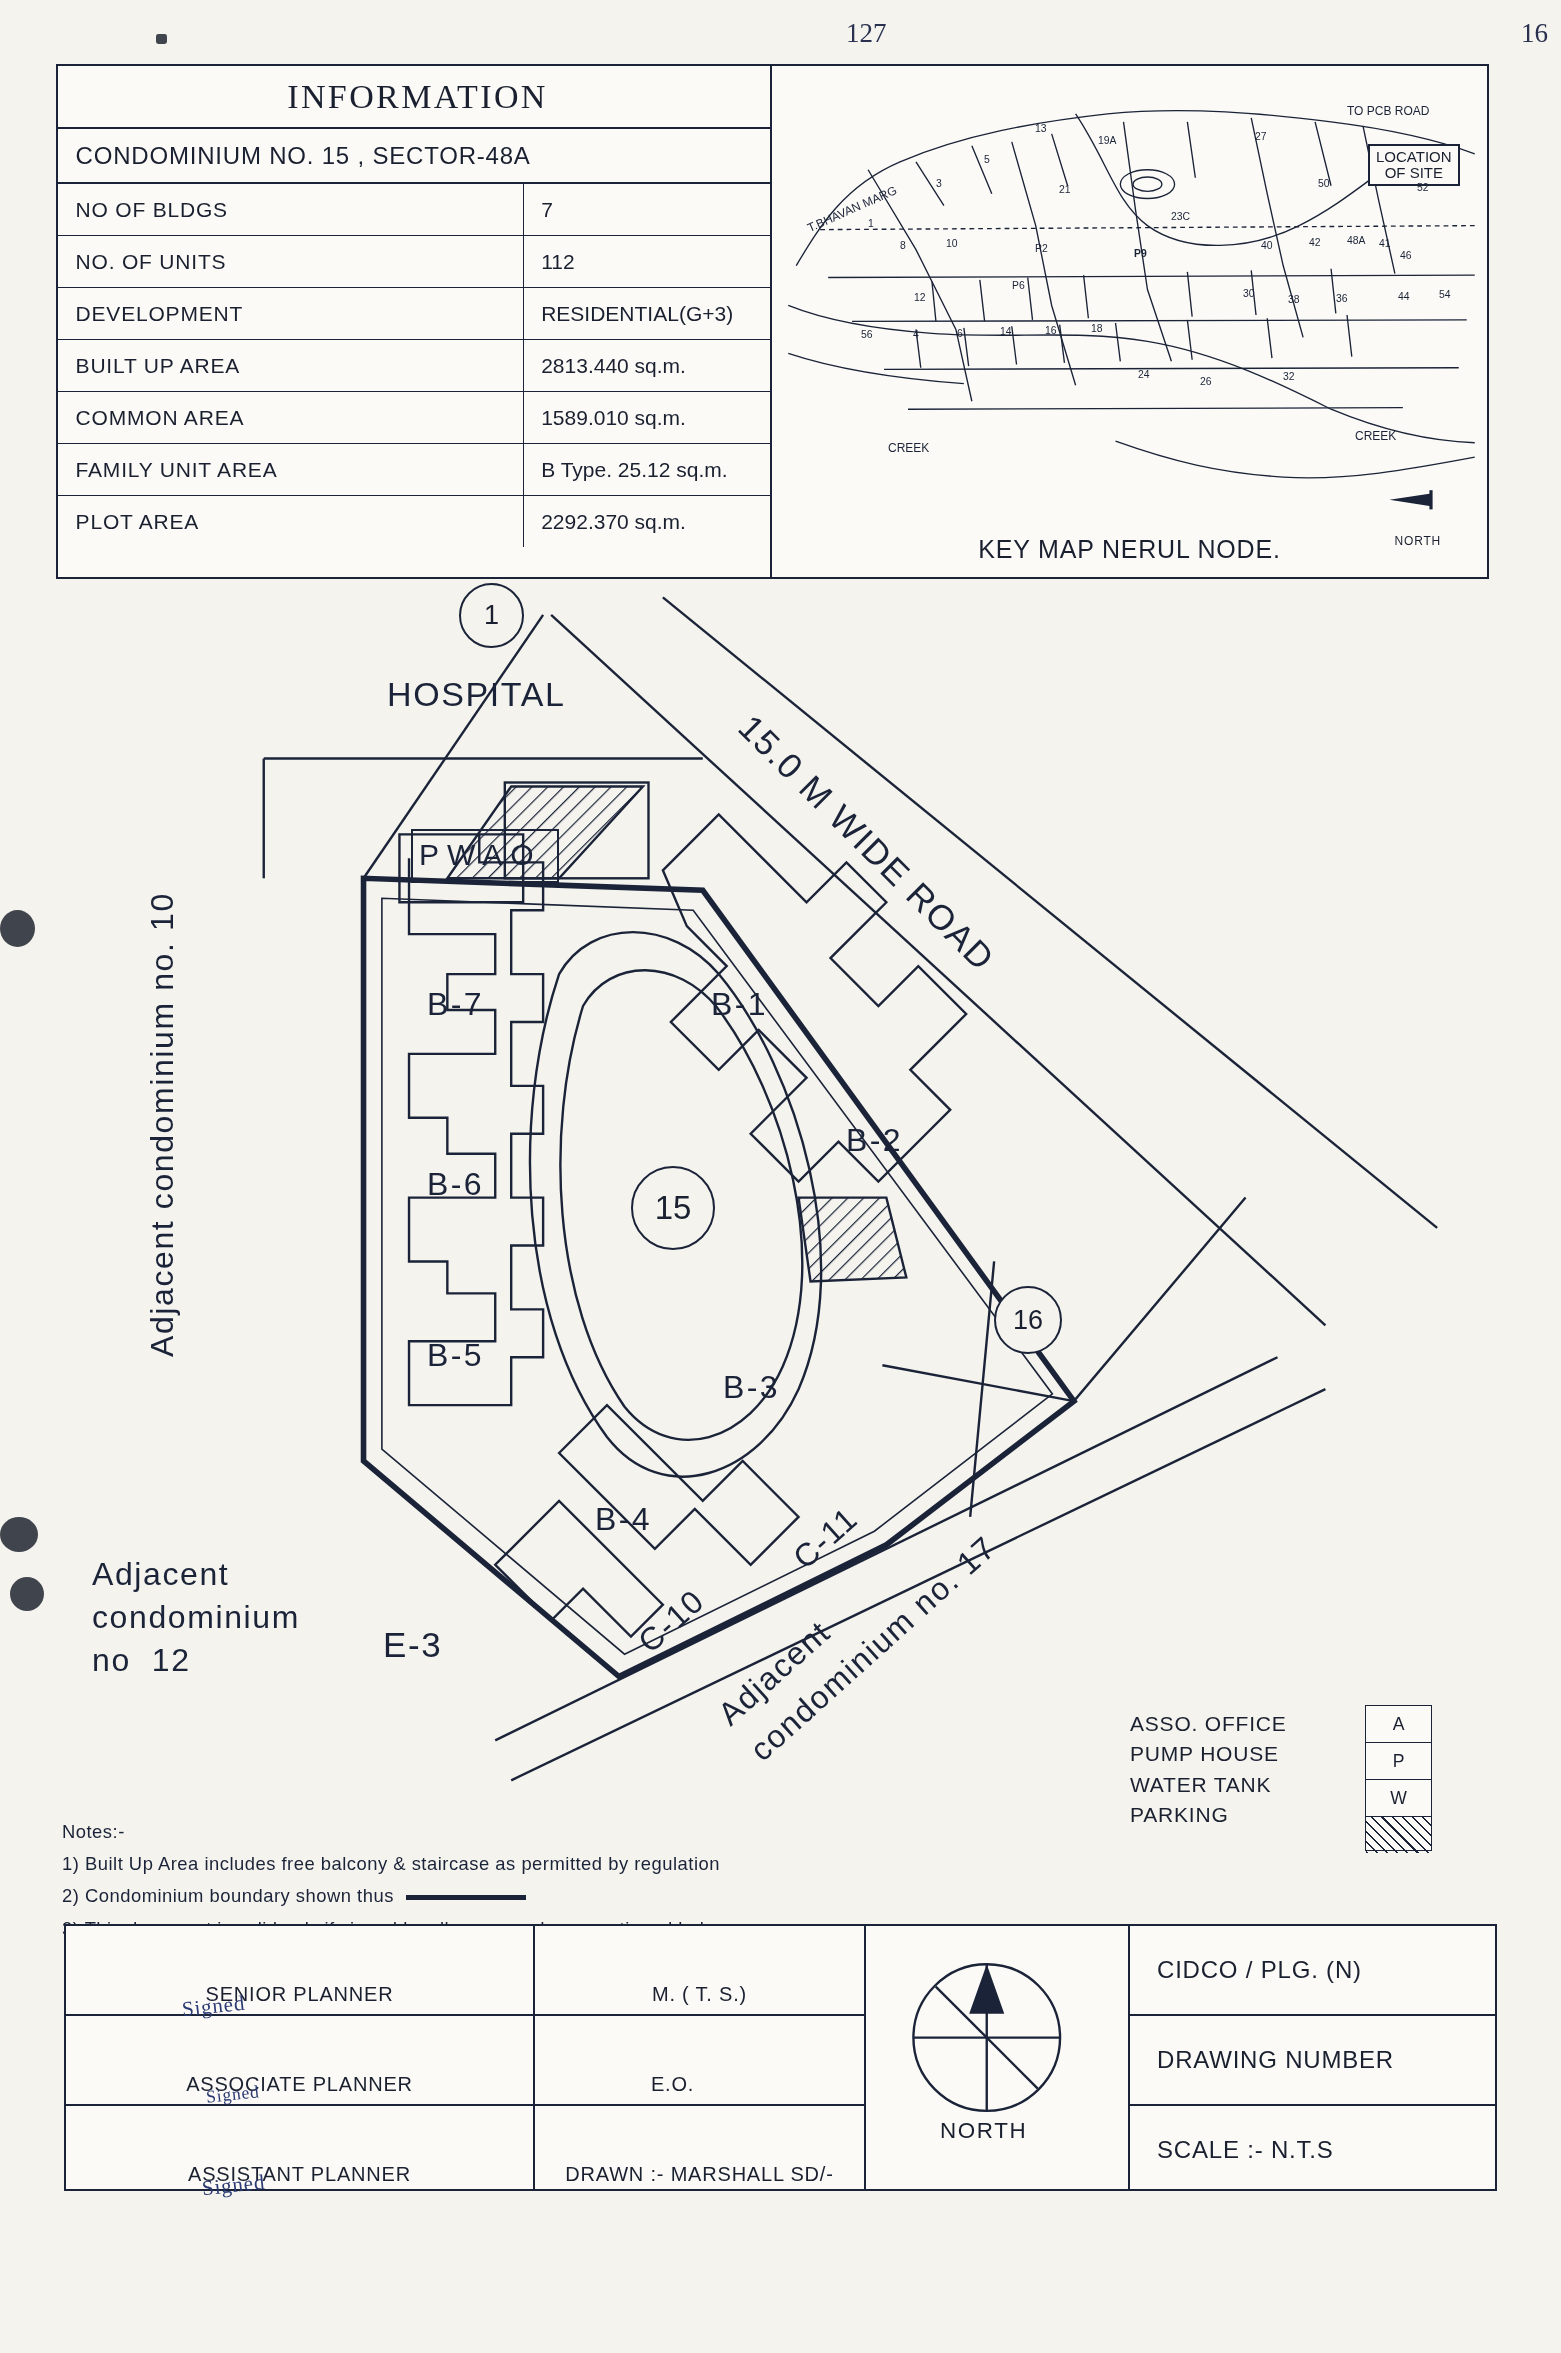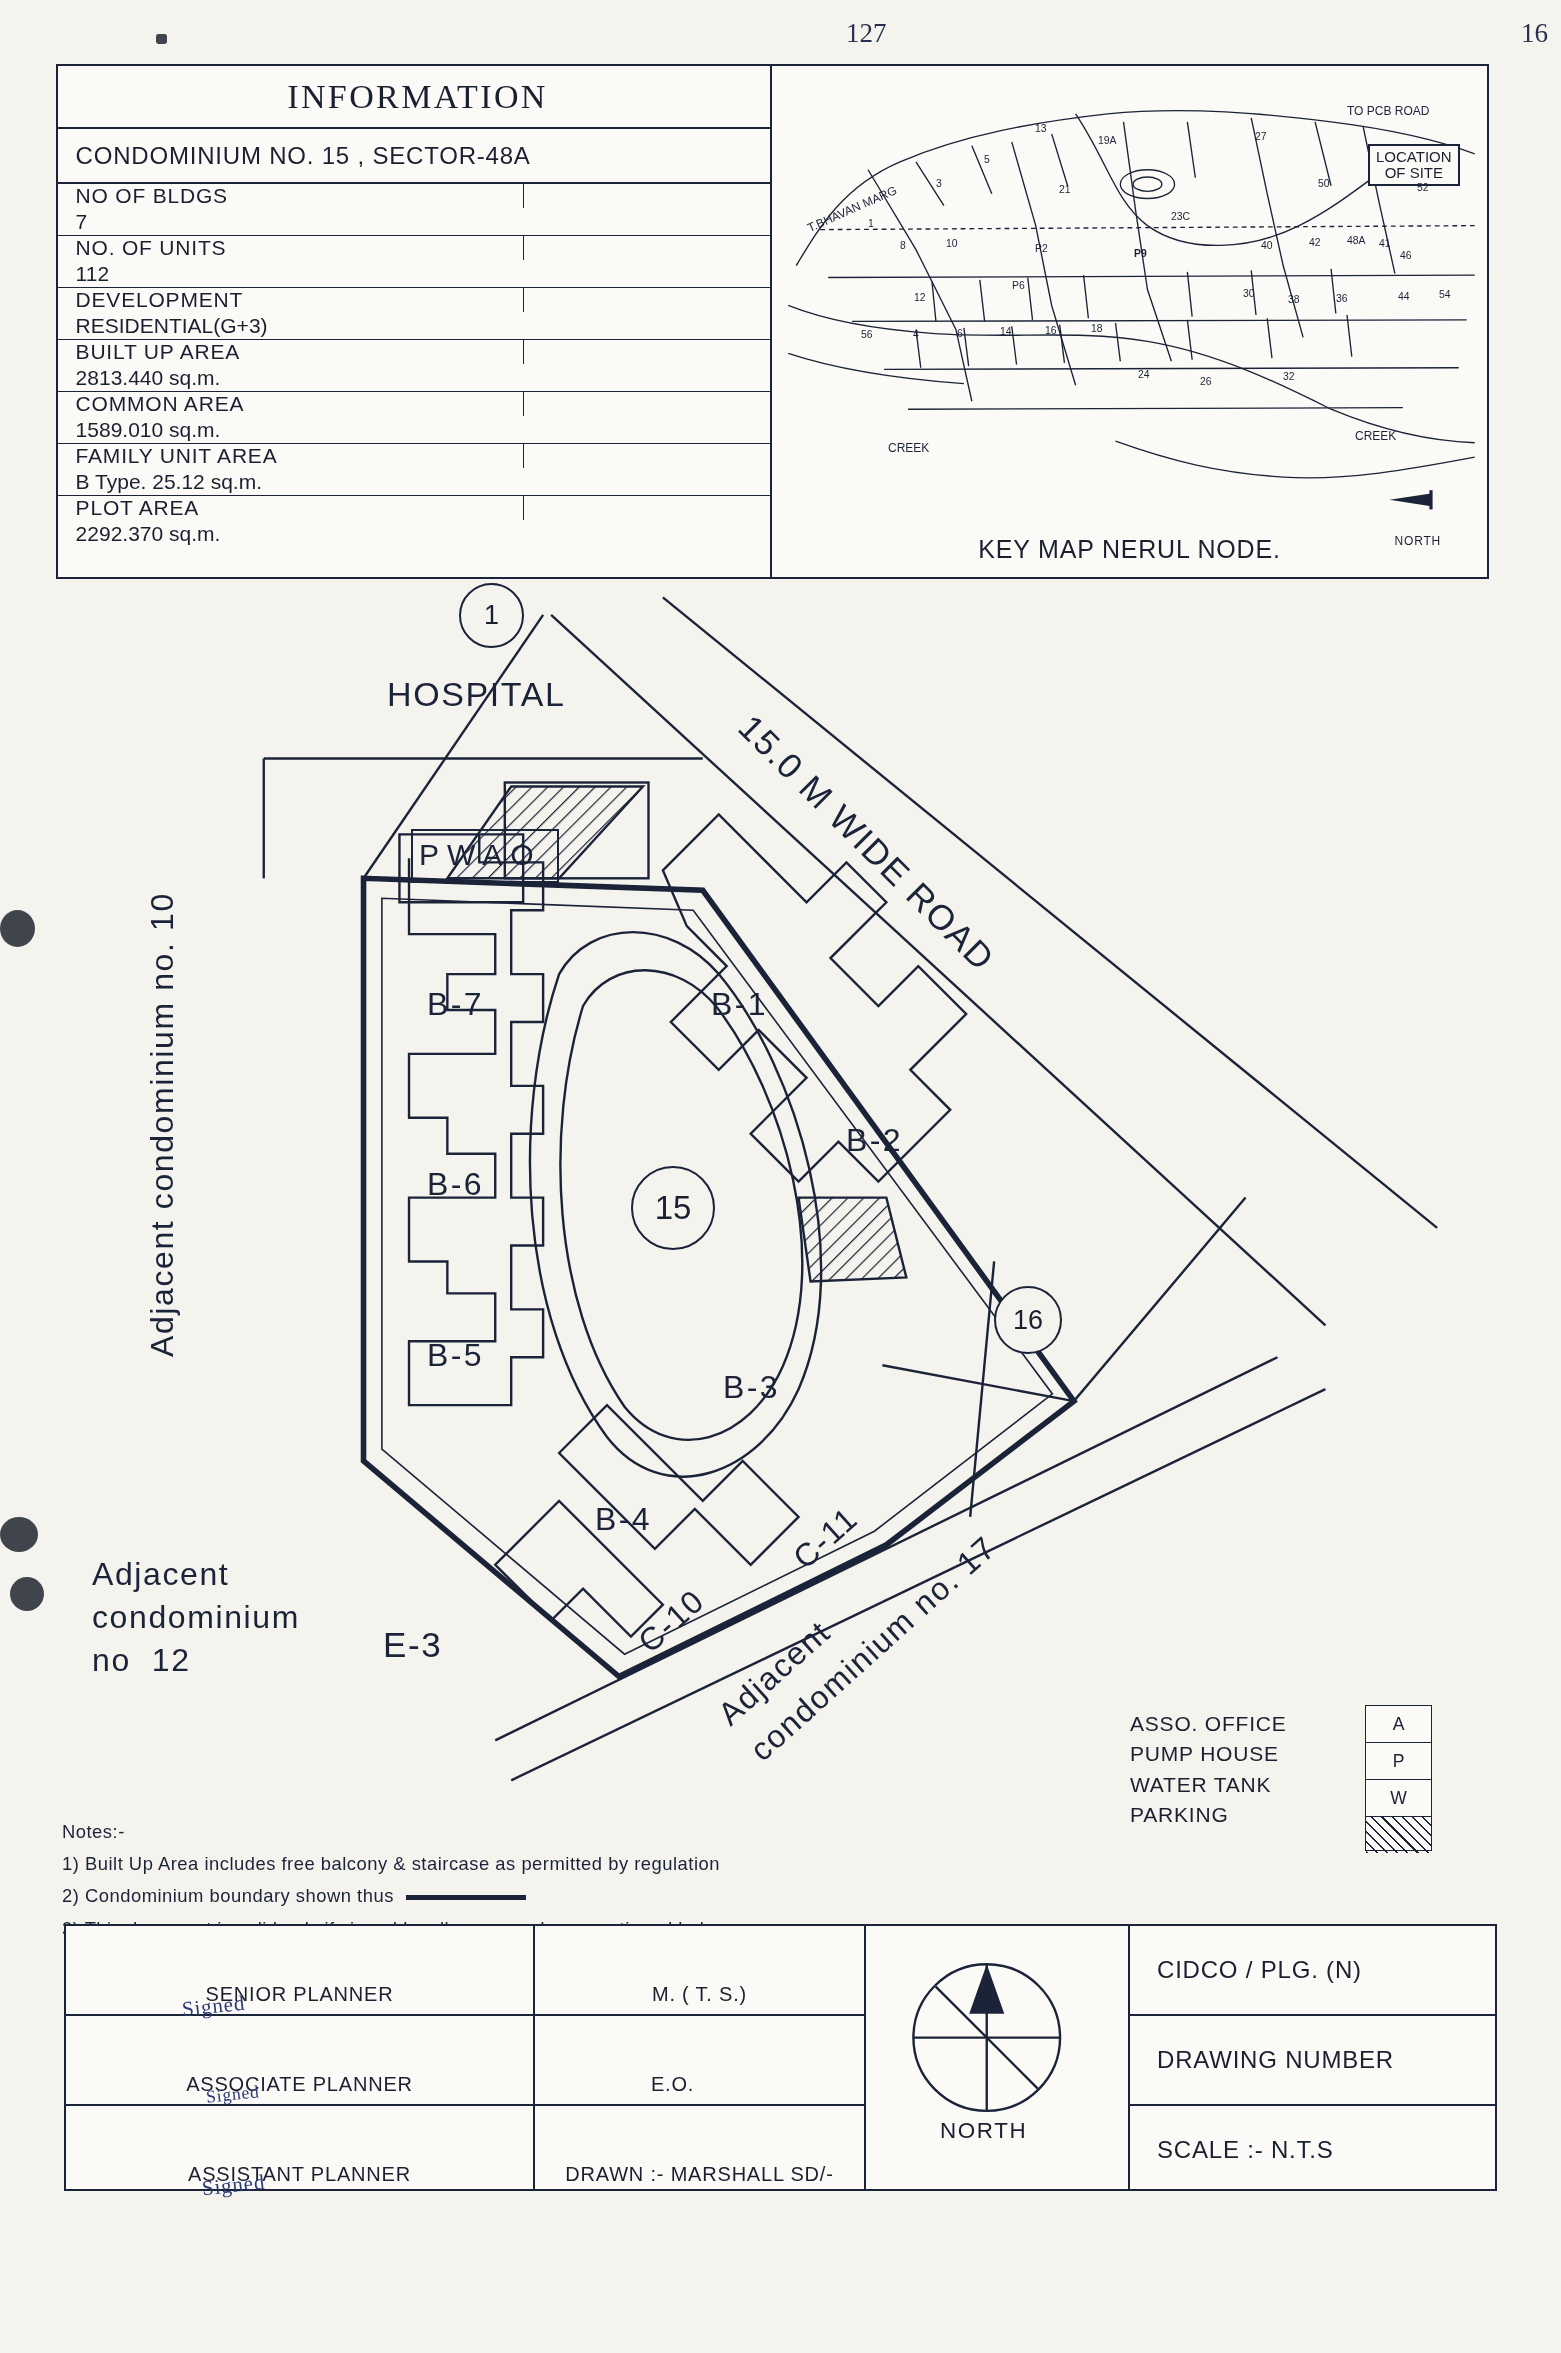--- a/index.html
+++ b/index.html
@@ -11,21 +11,21 @@
   
   .pagenum{font-family:"Liberation Serif",serif;font-size:27px;color:#2a3050;}
 
   
   #infobox{position:absolute;left:56px;top:64px;width:719px;height:511px;
            border:2.4px solid #1b2338;background:#fbfaf6;}
   #infotitle{height:61px;border-bottom:2.4px solid #1b2338;display:flex;align-items:center;justify-content:center;
              font-family:"Liberation Serif",serif;font-size:34px;letter-spacing:2.4px;}
   #infosub{height:53px;border-bottom:2.4px solid #1b2338;display:flex;align-items:center;padding-left:17.6px;
            font-size:24px;letter-spacing:0.8px;}
-  .irow{display:flex;height:51px;border-bottom:1.6px solid #1b2338;flex-direction:column;}
+  .irow{display:flex;height:51px;border-bottom:1.6px solid #1b2338;}
   .irow:last-child{border-bottom:none;}
   .ilab{width:447px;border-right:1.6px solid #1b2338;display:flex;align-items:center;padding-left:17.6px;
         font-size:21px;letter-spacing:0.8px;}
   .ival{flex:1;display:flex;align-items:center;padding-left:17.6px;font-size:21px;}
 
   
   #keymap{position:absolute;left:770px;top:64px;width:715px;height:511px;border:2.4px solid #1b2338;background:#fbfaf6;}
   #keymaplabel{position:absolute;left:0;right:0;bottom:12.8px;text-align:center;font-size:25px;letter-spacing:0.8px;}
   #locsite{position:absolute;right:27px;top:78px;border:2.4px solid #1b2338;padding:3.2px 6.4px;font-size:15px;line-height:1.05;
            background:#fbfaf6;text-align:center;}

